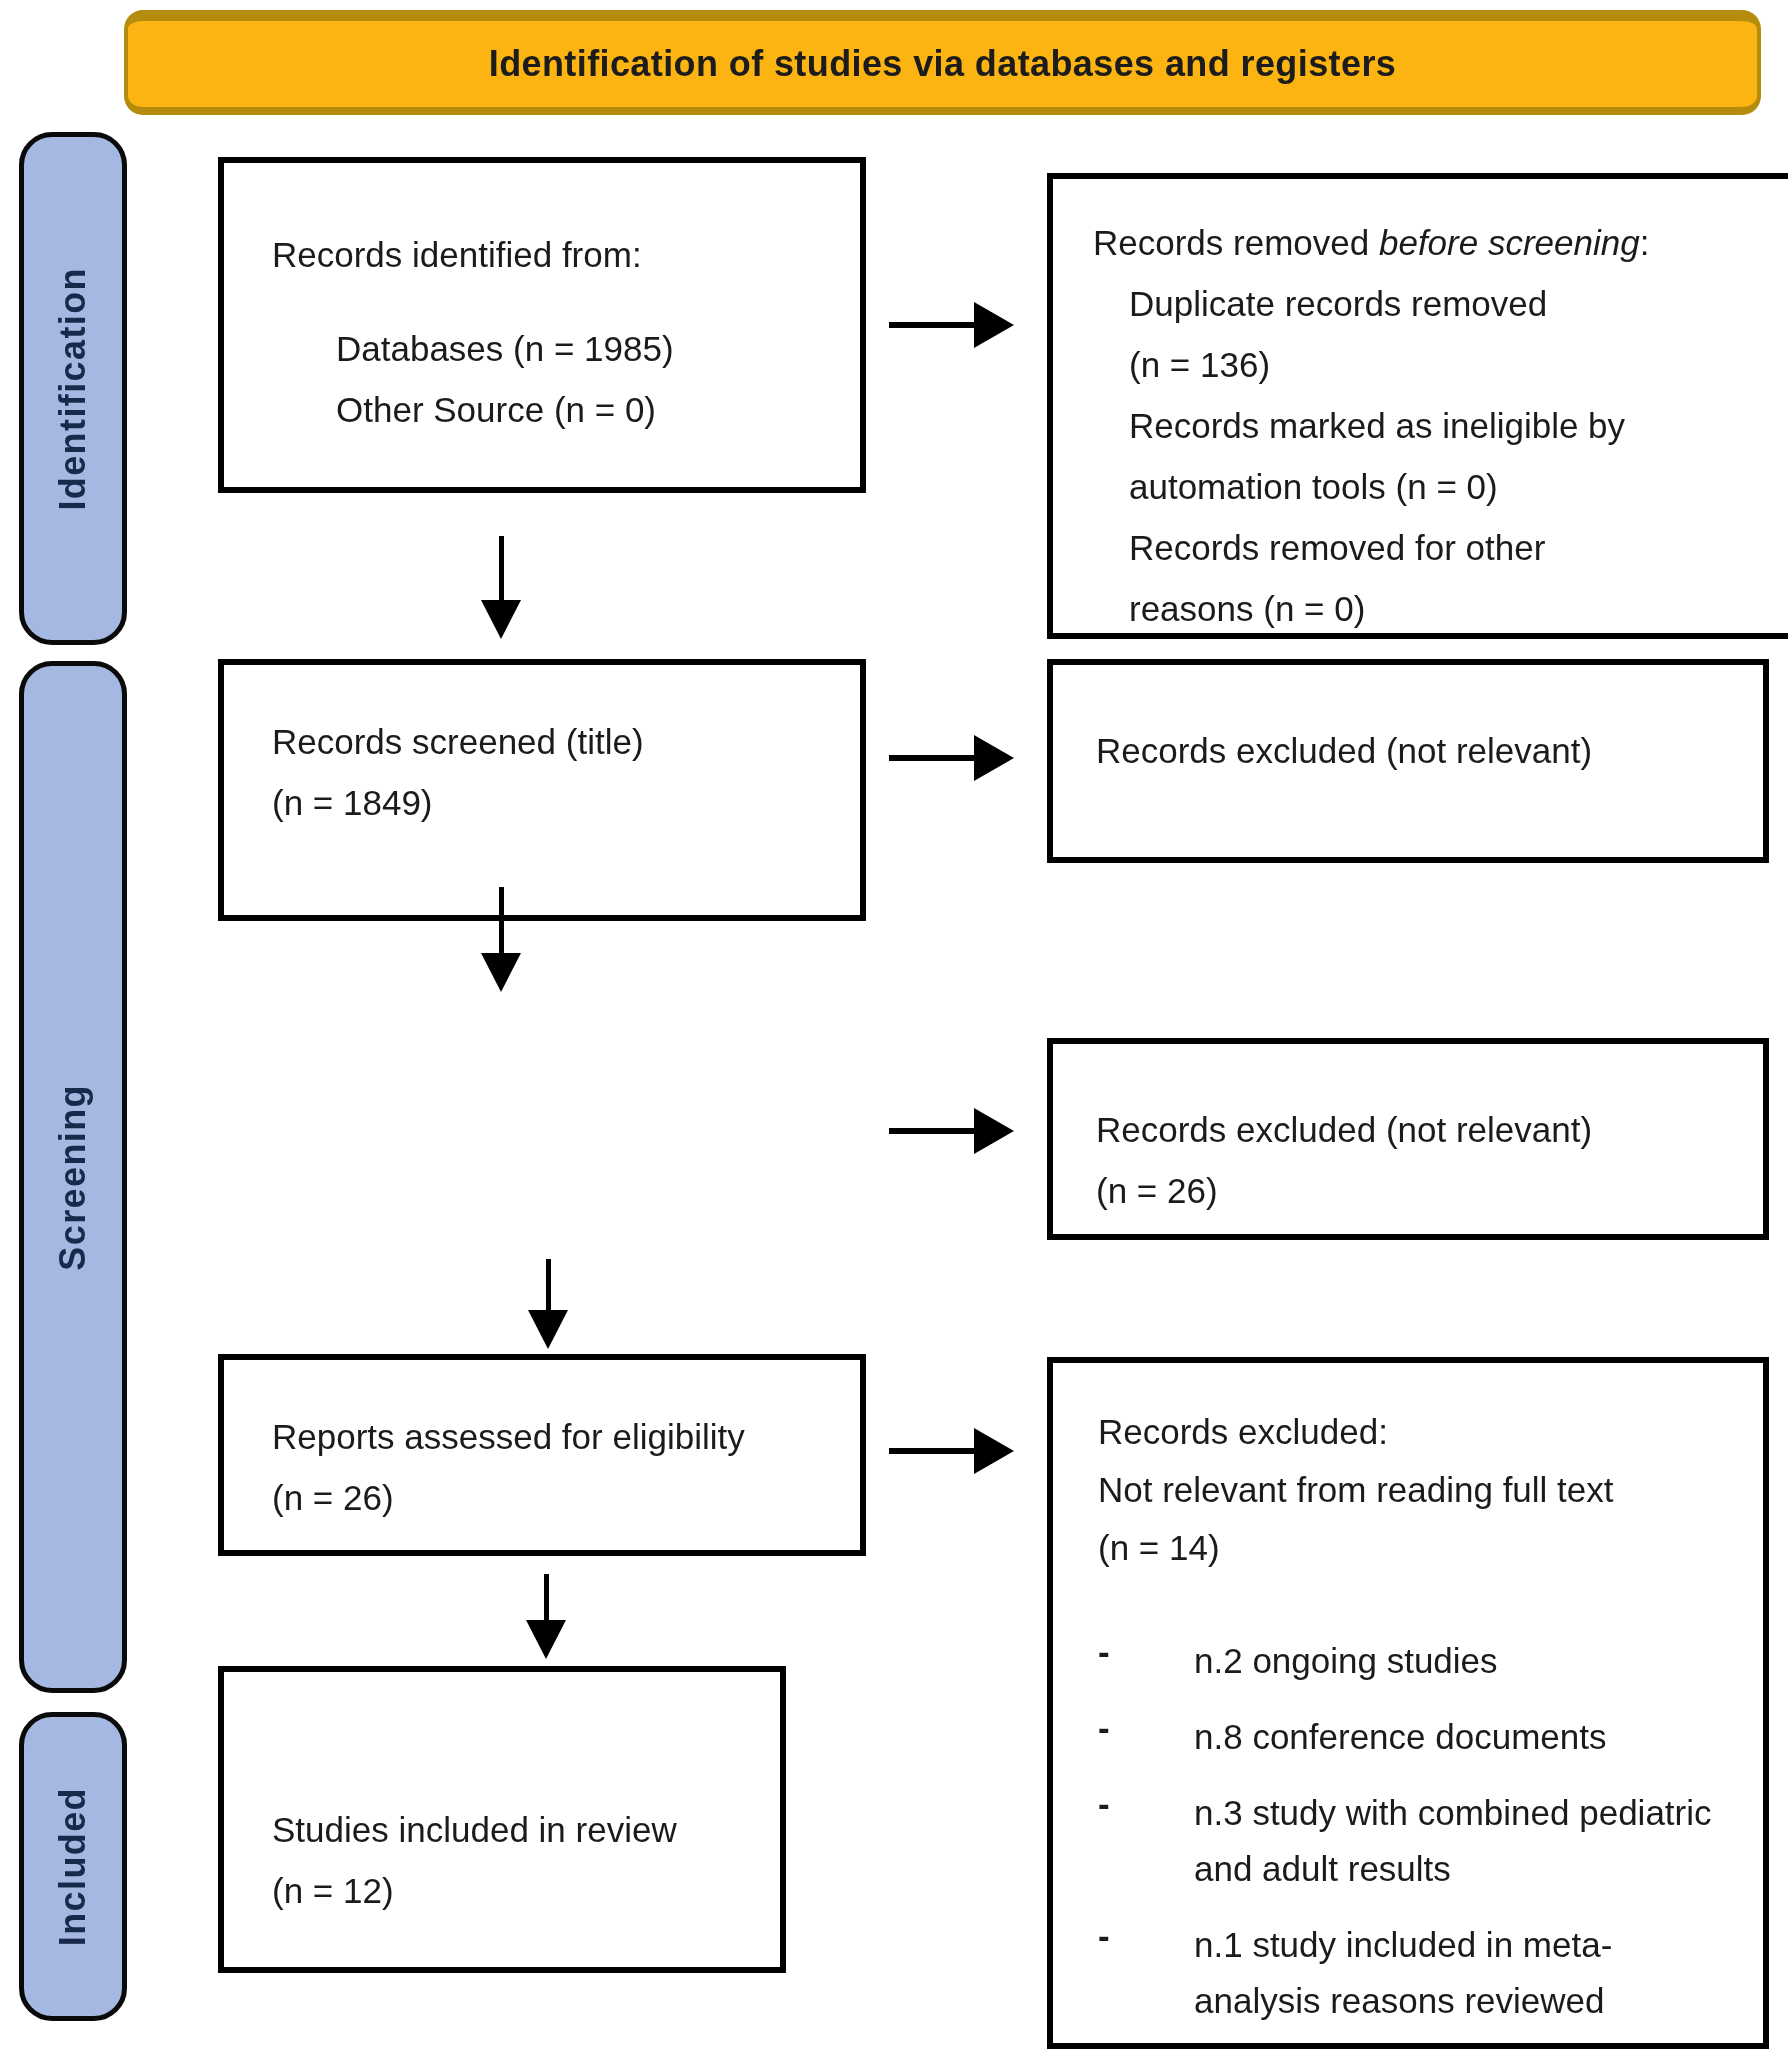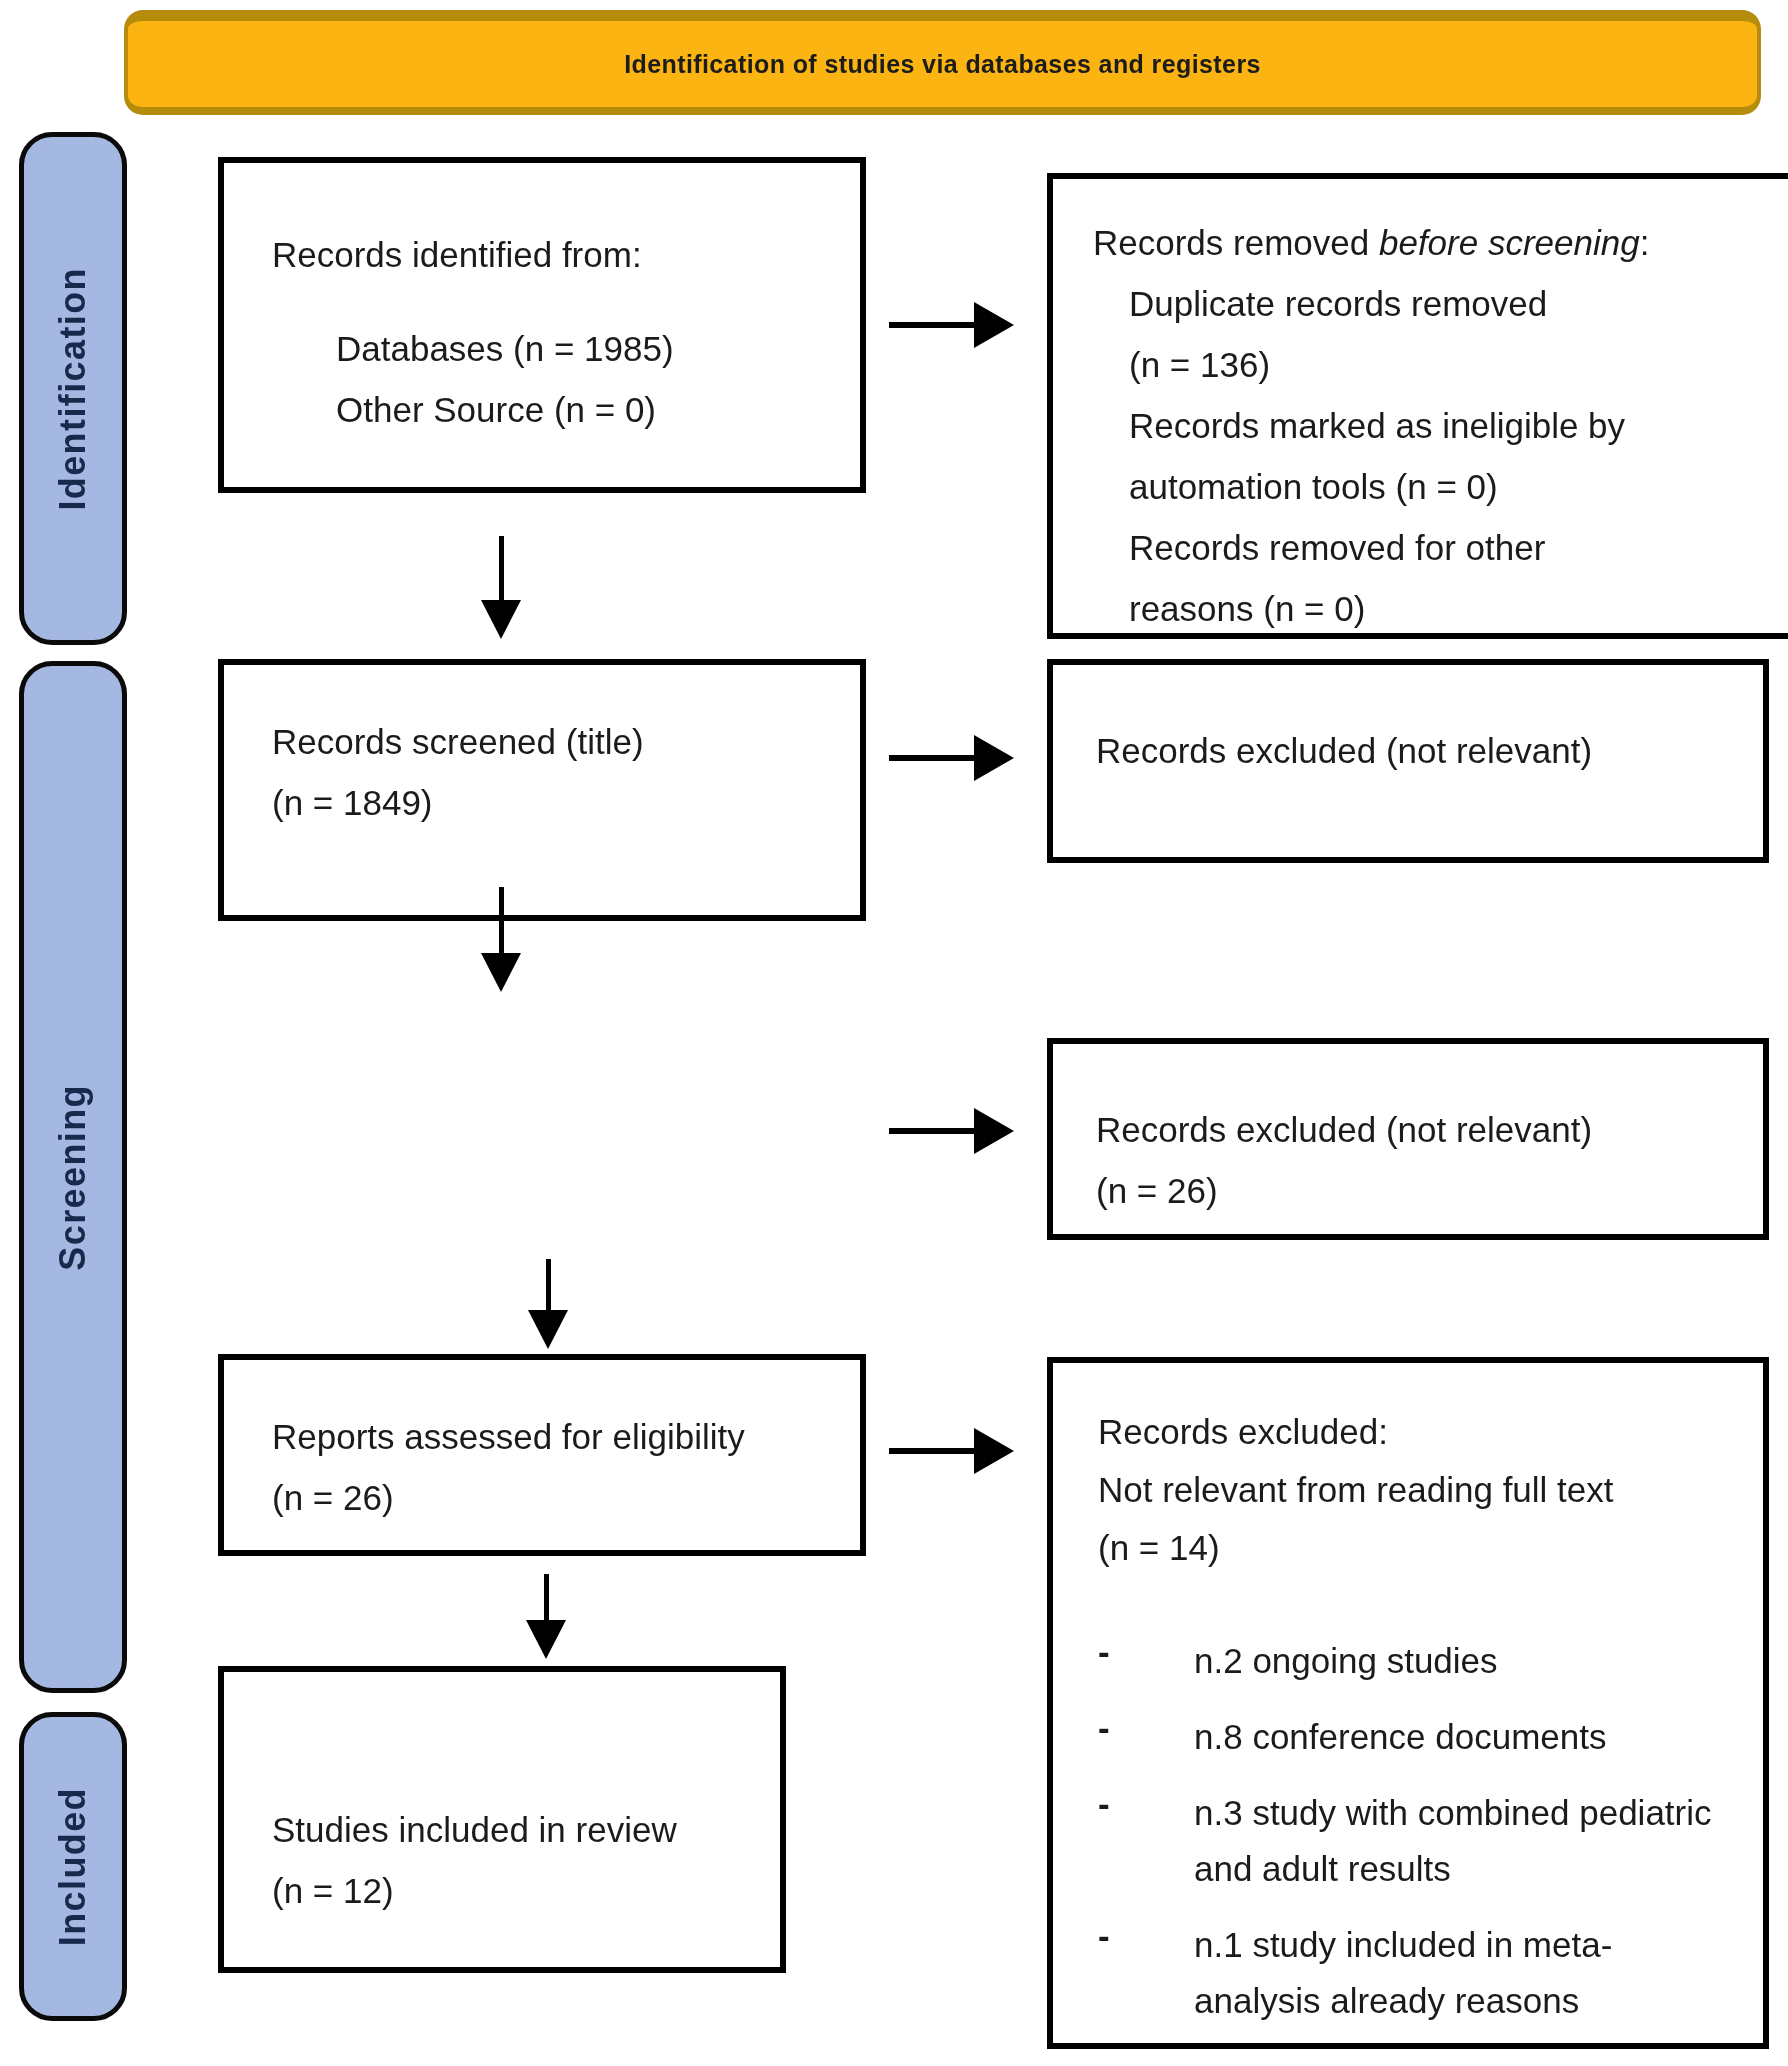--- a/index.html
+++ b/index.html
@@ -21,21 +21,21 @@
   .banner{
     position:absolute;left:124px;top:10px;width:1637px;height:105px;
     box-sizing:border-box;border-radius:19px;
     background:var(--banner-fill);
     border-top:11.6px solid var(--banner-border);
     border-bottom:8px solid var(--banner-border);
     border-left:4.3px solid var(--banner-border);
     border-right:4.3px solid var(--banner-border);
     display:flex;align-items:center;justify-content:center;
   }
-  .banner-title{font-size:25px;font-weight:bold;color:var(--banner-text);letter-spacing:0.4px;}
+  .banner-title{font-size:36px;font-weight:bold;color:var(--banner-text);letter-spacing:0.4px;}
 
   
   .stage{
     position:absolute;left:19px;width:108px;box-sizing:border-box;
     background:var(--sidebar-fill);
     border:5.8px solid var(--sidebar-border);
     border-radius:33px;
     display:flex;align-items:center;justify-content:center;
   }
   .stage-label{
@@ -165,21 +165,21 @@
       <li class="bullet-item">
         <span class="bullet-marker">-</span>
         <span>n.8 conference documents</span>
       </li>
       <li class="bullet-item">
         <span class="bullet-marker">-</span>
         <span>n.3 study with combined pediatric and adult results</span>
       </li>
       <li class="bullet-item">
         <span class="bullet-marker">-</span>
-        <span>n.1 study included in meta-analysis already reasons</span>
+        <span>n.1 study included in meta-analysis reasons reviewed</span>
       </li>
     </ul>
   </div>
 
   <div class="varrow" id="arrow-down-1">
     <div class="vline"></div>
     <div class="vhead"></div>
   </div>
   <div class="varrow" id="arrow-down-2">
     <div class="vline"></div>

